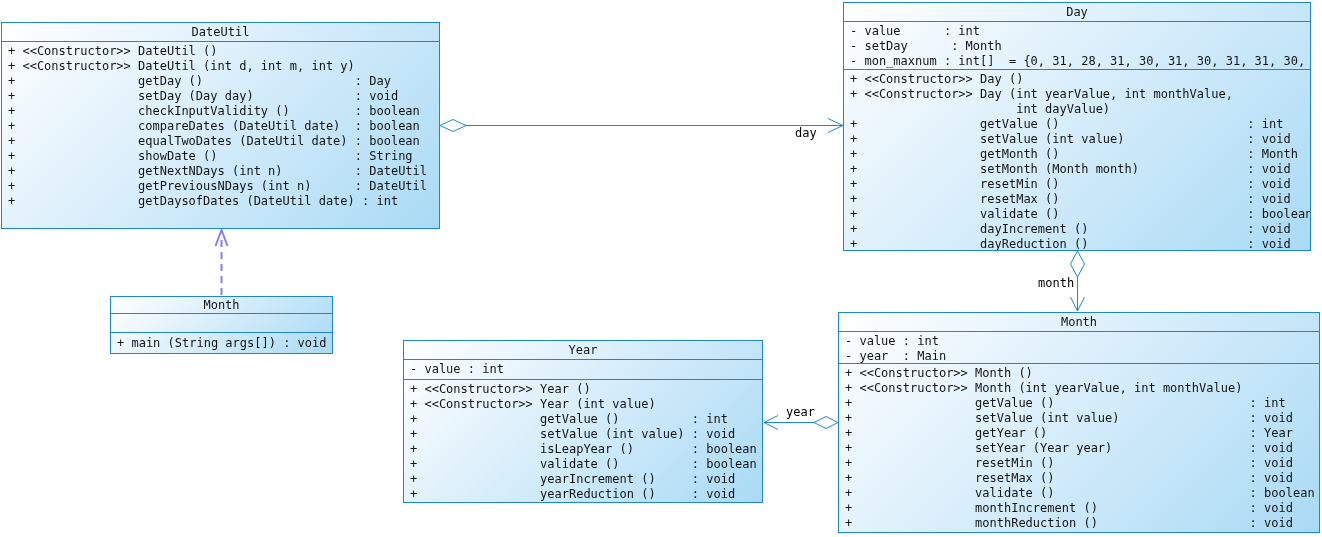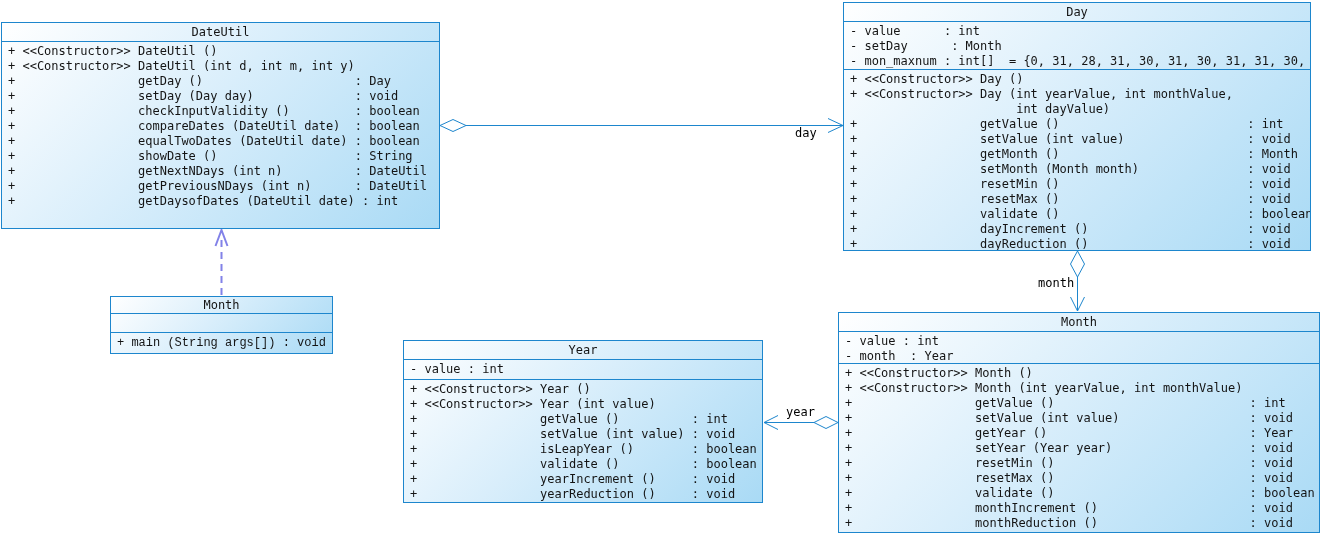--- a/index.html
+++ b/index.html
@@ -91,32 +91,32 @@
 
   <div class="uml-class" style="left:843px;top:2px;width:468px;height:249px;">
     <div class="uml-title">Day</div>
     <div class="uml-attrs" style="height:48px;"><div class="member-row">- value      : int</div><div class="member-row">- setDay      : Month</div><div class="member-row">- mon_maxnum : int[]  = {0, 31, 28, 31, 30, 31, 30, 31, 31, 30, 31, 30, 31}</div></div>
     <div class="uml-methods"><div class="member-row">+ &lt;&lt;Constructor&gt;&gt; Day ()</div><div class="member-row">+ &lt;&lt;Constructor&gt;&gt; Day (int yearValue, int monthValue,</div><div class="member-row">                       int dayValue)</div><div class="member-row">+                 getValue ()                          : int</div><div class="member-row">+                 setValue (int value)                 : void</div><div class="member-row">+                 getMonth ()                          : Month</div><div class="member-row">+                 setMonth (Month month)               : void</div><div class="member-row">+                 resetMin ()                          : void</div><div class="member-row">+                 resetMax ()                          : void</div><div class="member-row">+                 validate ()                          : boolean</div><div class="member-row">+                 dayIncrement ()                      : void</div><div class="member-row">+                 dayReduction ()                      : void</div></div>
   </div>
 
   <div class="uml-class" style="left:110px;top:296px;width:223px;height:58px;">
     <div class="uml-title" style="line-height:16px;">Month</div>
     <div class="uml-attrs" style="height:19px;"></div>
-    <div class="uml-methods" style="padding-top:3px;font-family:Liberation Mono, monospace;"><div class="member-row">+ main (String args[]) : void</div></div>
+    <div class="uml-methods" style="padding-top:3px;"><div class="member-row">+ main (String args[]) : void</div></div>
   </div>
 
   <div class="uml-class" style="left:403px;top:340px;width:360px;height:163px;">
     <div class="uml-title">Year</div>
     <div class="uml-attrs" style="height:20px;"><div class="member-row">- value : int</div></div>
     <div class="uml-methods"><div class="member-row">+ &lt;&lt;Constructor&gt;&gt; Year ()</div><div class="member-row">+ &lt;&lt;Constructor&gt;&gt; Year (int value)</div><div class="member-row">+                 getValue ()          : int</div><div class="member-row">+                 setValue (int value) : void</div><div class="member-row">+                 isLeapYear ()        : boolean</div><div class="member-row">+                 validate ()          : boolean</div><div class="member-row">+                 yearIncrement ()     : void</div><div class="member-row">+                 yearReduction ()     : void</div></div>
   </div>
 
   <div class="uml-class" style="left:838px;top:312px;width:482px;height:221px;">
     <div class="uml-title">Month</div>
-    <div class="uml-attrs" style="height:32px;"><div class="member-row">- value : int</div><div class="member-row">- month  : Year</div></div>
+    <div class="uml-attrs" style="height:32px;"><div class="member-row">- value : int</div><div class="member-row">- year  : Main</div></div>
     <div class="uml-methods"><div class="member-row">+ &lt;&lt;Constructor&gt;&gt; Month ()</div><div class="member-row">+ &lt;&lt;Constructor&gt;&gt; Month (int yearValue, int monthValue)</div><div class="member-row">+                 getValue ()                           : int</div><div class="member-row">+                 setValue (int value)                  : void</div><div class="member-row">+                 getYear ()                            : Year</div><div class="member-row">+                 setYear (Year year)                   : void</div><div class="member-row">+                 resetMin ()                           : void</div><div class="member-row">+                 resetMax ()                           : void</div><div class="member-row">+                 validate ()                           : boolean</div><div class="member-row">+                 monthIncrement ()                     : void</div><div class="member-row">+                 monthReduction ()                     : void</div></div>
   </div>
 
   <div class="edge-label" style="left:795px;top:126px;">day</div>
   <div class="edge-label" style="left:1038px;top:276px;">month</div>
   <div class="edge-label" style="left:786px;top:405px;">year</div>
 
 </div>
 
 </body></html>

